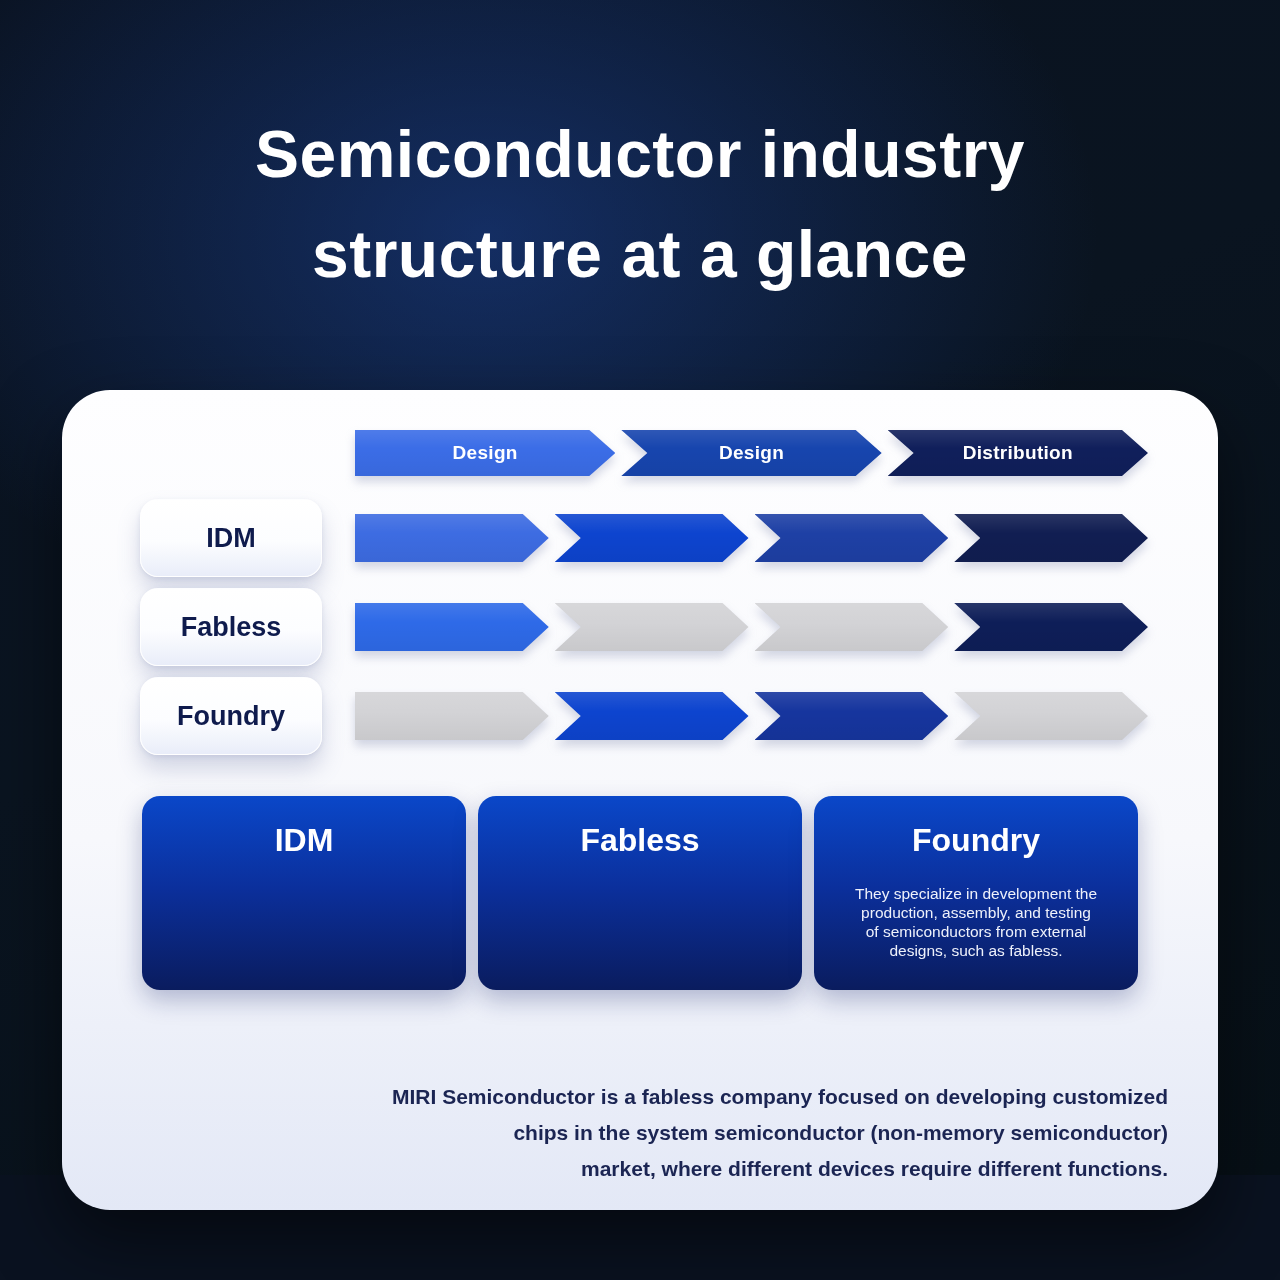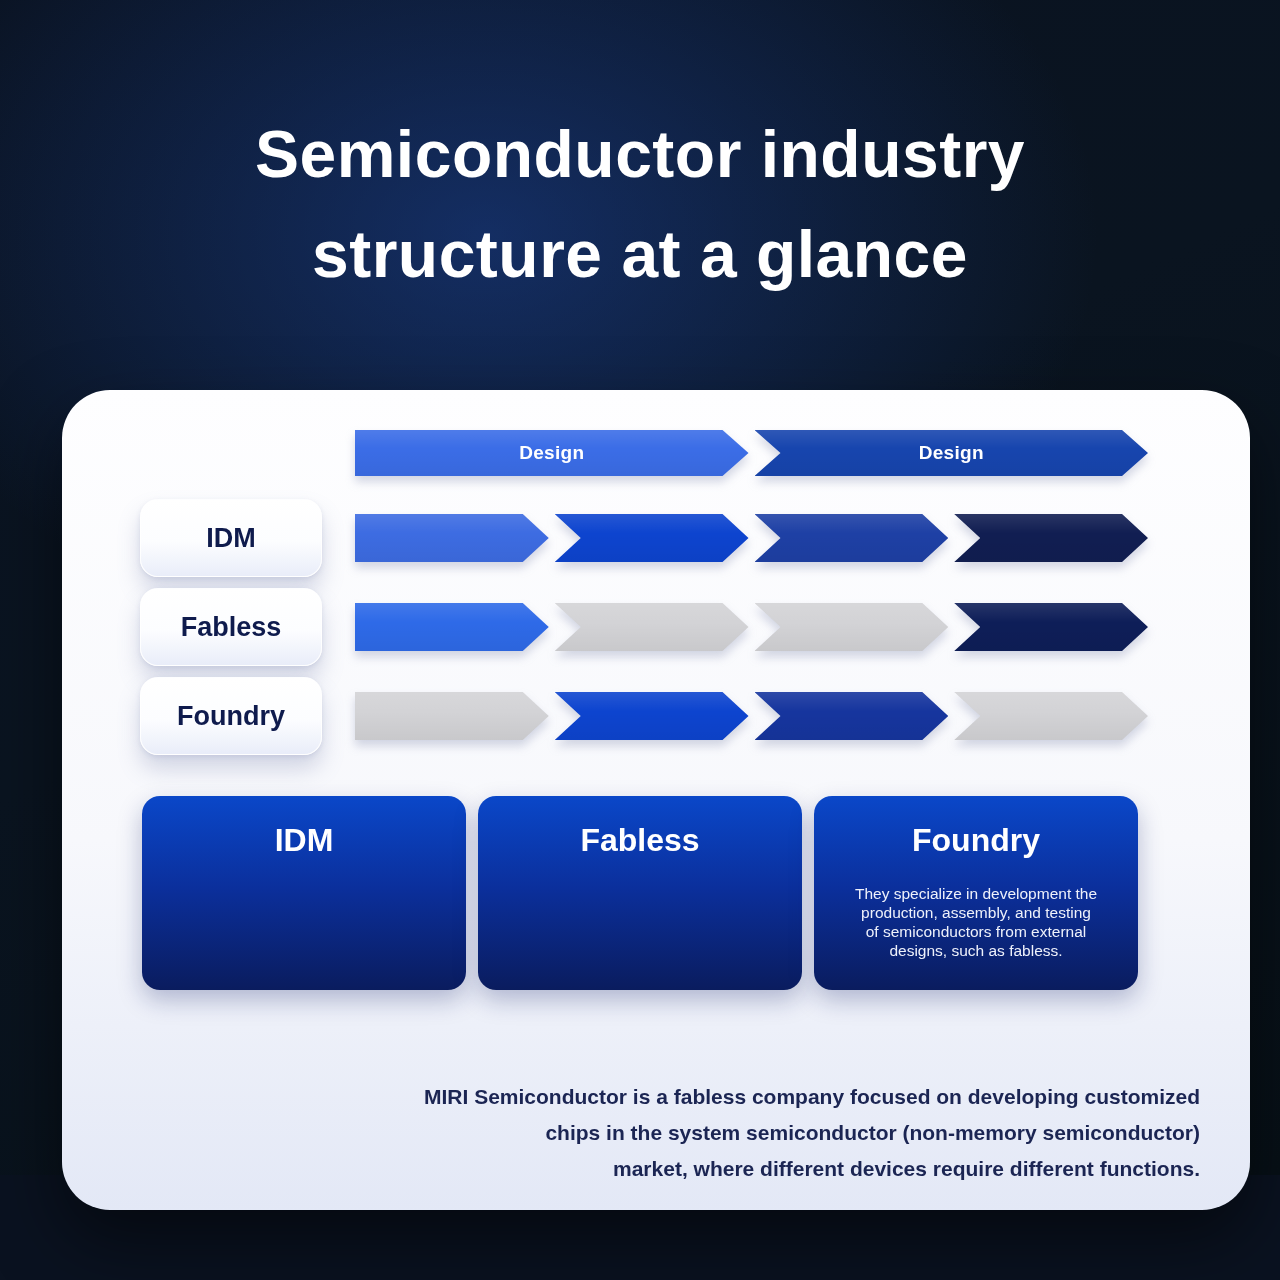--- a/index.html
+++ b/index.html
@@ -18,21 +18,20 @@
     position:absolute;top:104px;left:0;right:0;margin:0;
     text-align:center;color:#ffffff;
     font-size:66px;line-height:100px;font-weight:700;
     white-space:pre-line;letter-spacing:0.5px;
   }
   .panel{
     position:absolute;left:62px;top:390px;width:1156px;height:820px;
     border-radius:48px;
     background:linear-gradient(180deg,#fefeff 0%,#f7f8fc 55%,#e3e8f6 100%);
     box-shadow:0 30px 70px rgba(0,0,0,0.5);
-    padding-left:32px;
   }
   
   .band{
     position:absolute;left:293px;width:793px;display:flex;gap:6px;
     filter:drop-shadow(0 6px 5px rgba(125,135,170,0.32));
   }
   .stage-band{top:40px;height:46px;}
   .row-band{height:48px;}
   .arrow-seg{
     flex:1;display:flex;align-items:center;justify-content:center;
@@ -88,20 +87,23 @@
 structure at a glance</h1>
 
   <div class="panel">
     <div class="band stage-band">
         <div class="arrow-seg first" style="background-color: rgb(59, 109, 231);">
           <span class="stage-label">Design</span>
         </div>
         <div class="arrow-seg" style="background-color: rgb(23, 69, 174);">
           <span class="stage-label">Design</span>
         </div>
+        <div class="arrow-seg" style="background-color: rgb(16, 31, 91);">
+          <span class="stage-label">Distribution</span>
+        </div>
       </div>
     <div class="pill" style="top: 109px;">
         <span class="pill-label">IDM</span>
       </div>
       <div class="band row-band" style="top: 124px;">
         <div class="arrow-seg first" style="background-color: rgb(61, 108, 226);"></div>
         <div class="arrow-seg" style="background-color: rgb(13, 68, 207);"></div>
         <div class="arrow-seg" style="background-color: rgb(30, 64, 165);"></div>
         <div class="arrow-seg" style="background-color: rgb(17, 30, 82);"></div>
       </div>

